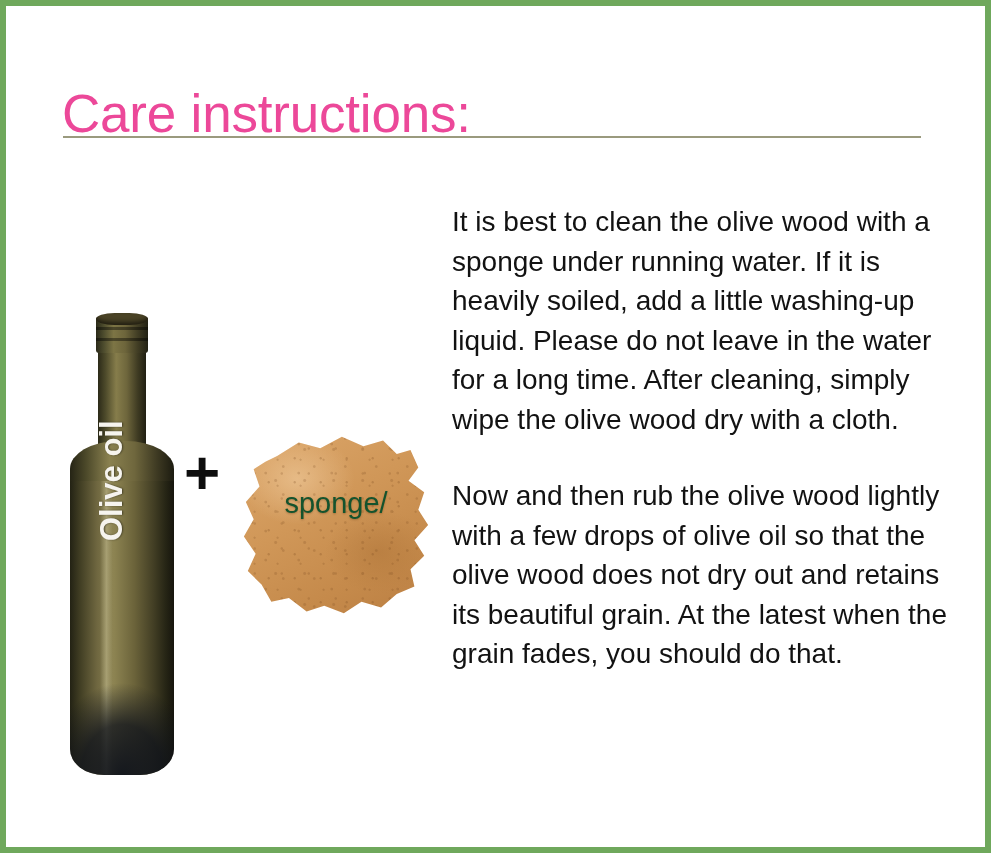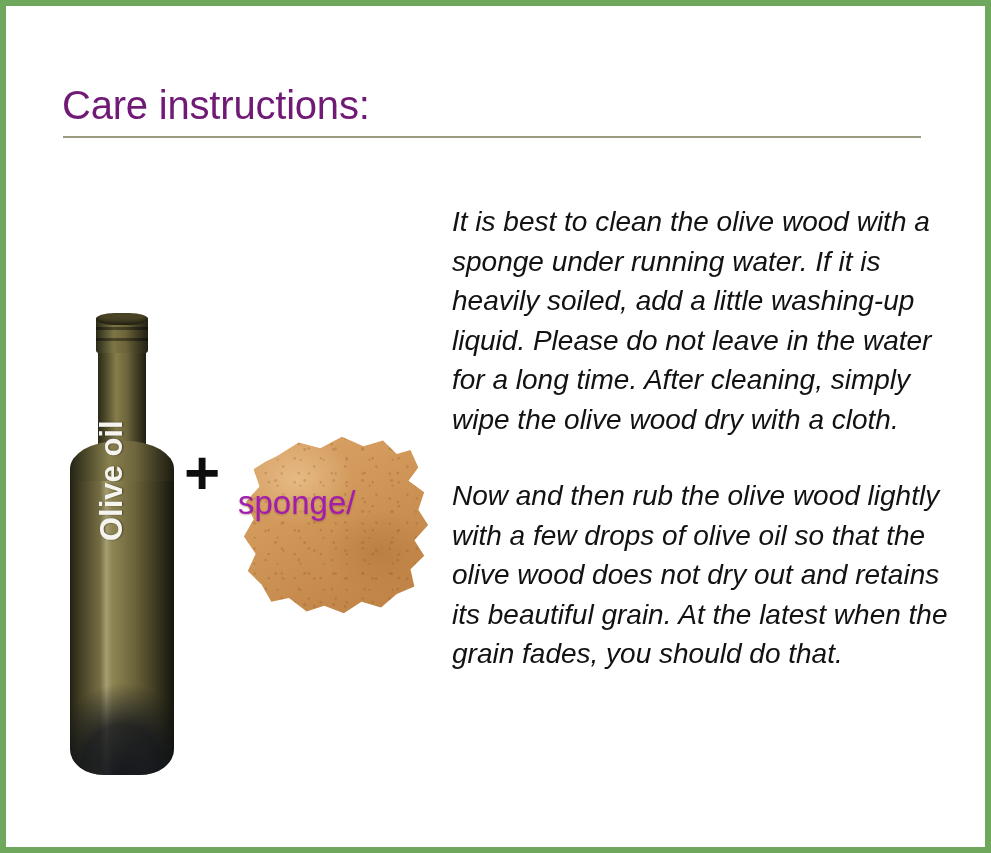--- a/index.html
+++ b/index.html
@@ -19,24 +19,24 @@
     background: #ffffff;
     border: 6px solid #6fa85c;
     overflow: hidden;
   }
 
   
   .title {
     position: absolute;
     left: 56px;
     top: 44px;
-    font-size: 40px;
+    font-size: 53px;
     line-height: 56px;
     font-weight: 400;
-    color: #701a75;
+    color: #ec4899;
     letter-spacing: -0.2px;
     white-space: nowrap;
   }
 
   .title-rule {
     position: absolute;
     left: 57px;
     top: 130px;
     width: 858px;
     height: 2px;
@@ -227,41 +227,41 @@
       radial-gradient(circle at 62% 78%, rgba(120,74,32,0.7) 0.8px, transparent 1.7px),
       radial-gradient(circle at 84% 52%, rgba(120,74,32,0.7) 0.9px, transparent 1.8px);
     background-size: 26px 24px, 31px 28px, 23px 26px, 29px 31px, 27px 25px, 33px 29px;
   }
 
   .sponge-caption {
     position: absolute;
     left: 0;
     top: 52px;
     width: 100%;
-    font-size: 33px;
+    text-align: center;
+    font-size: 29px;
     line-height: 44px;
-    color: #a21caf;
+    color: #14532d;
     text-shadow: 0 1px 2px rgba(90,52,18,0.35);
     z-index: 2;
   }
 
   
   .body-copy {
     position: absolute;
     left: 446px;
     top: 196px;
     width: 502px;
   }
 
   .body-copy p {
     margin: 0;
     font-size: 28px;
     line-height: 39.5px;
     color: #121212;
-    font-style: italic;
   }
 
   .body-copy p + p {
     margin-top: 37px;
   }
 </style>
 </head>
 <body>
 
 <div class="slide">

